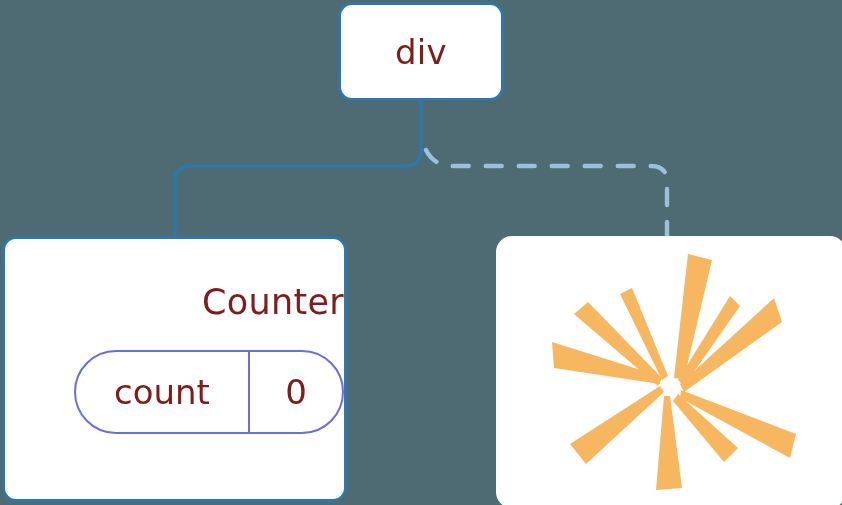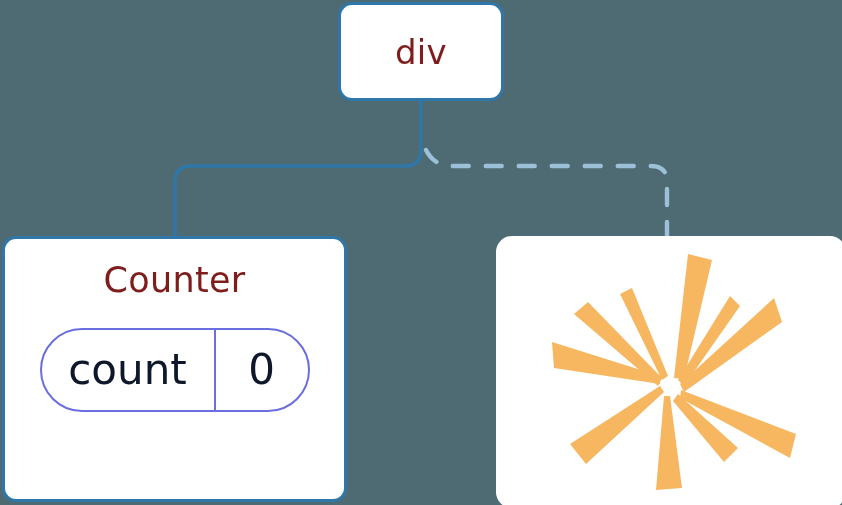--- a/index.html
+++ b/index.html
@@ -60,45 +60,45 @@
     white-space: nowrap;
   }
 
   #node-counter {
     left: 2px;
     top: 236px;
     width: 345px;
     height: 266px;
     display: flex;
     flex-direction: column;
-    align-items: center;
+    align-items: flex-end;
     justify-content: flex-start;
-    padding-top: 24px;
+    padding-top: 46px;
   }
   #node-counter .node-title {
     font-size: 35px;
     margin-bottom: 30px;
   }
 
   
   .state-pill {
     display: flex;
     align-items: stretch;
     border: 2px solid #6a6ede;
     border-radius: 999px;
     height: 84px;
     box-sizing: border-box;
     overflow: hidden;
   }
   .pill-key, .pill-val {
     display: flex;
     align-items: center;
     justify-content: center;
-    color: #0f172a;
-    font-size: 42px;
+    color: #7f1d1d;
+    font-size: 34px;
     line-height: 1;
   }
   .pill-key {
     padding: 0 26px;
     min-width: 120px;
   }
   .pill-val {
     padding: 0 22px;
     min-width: 48px;
     border-left: 2px solid #6a6ede;

